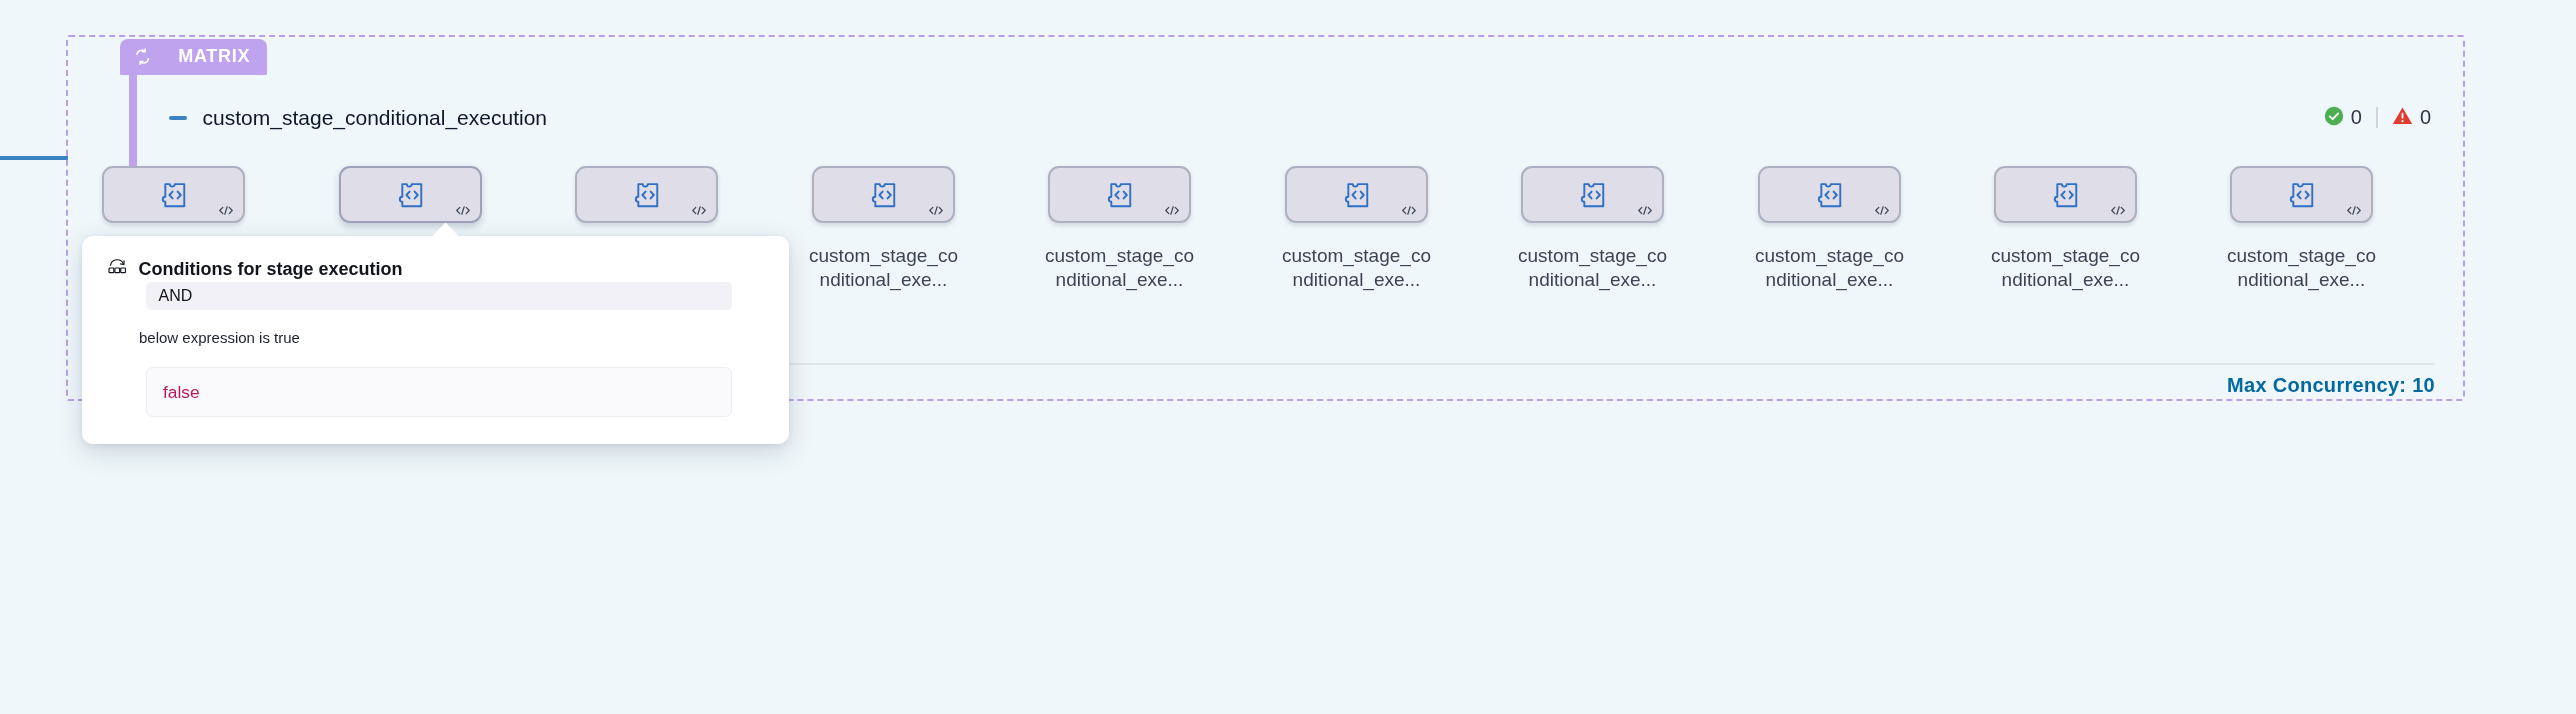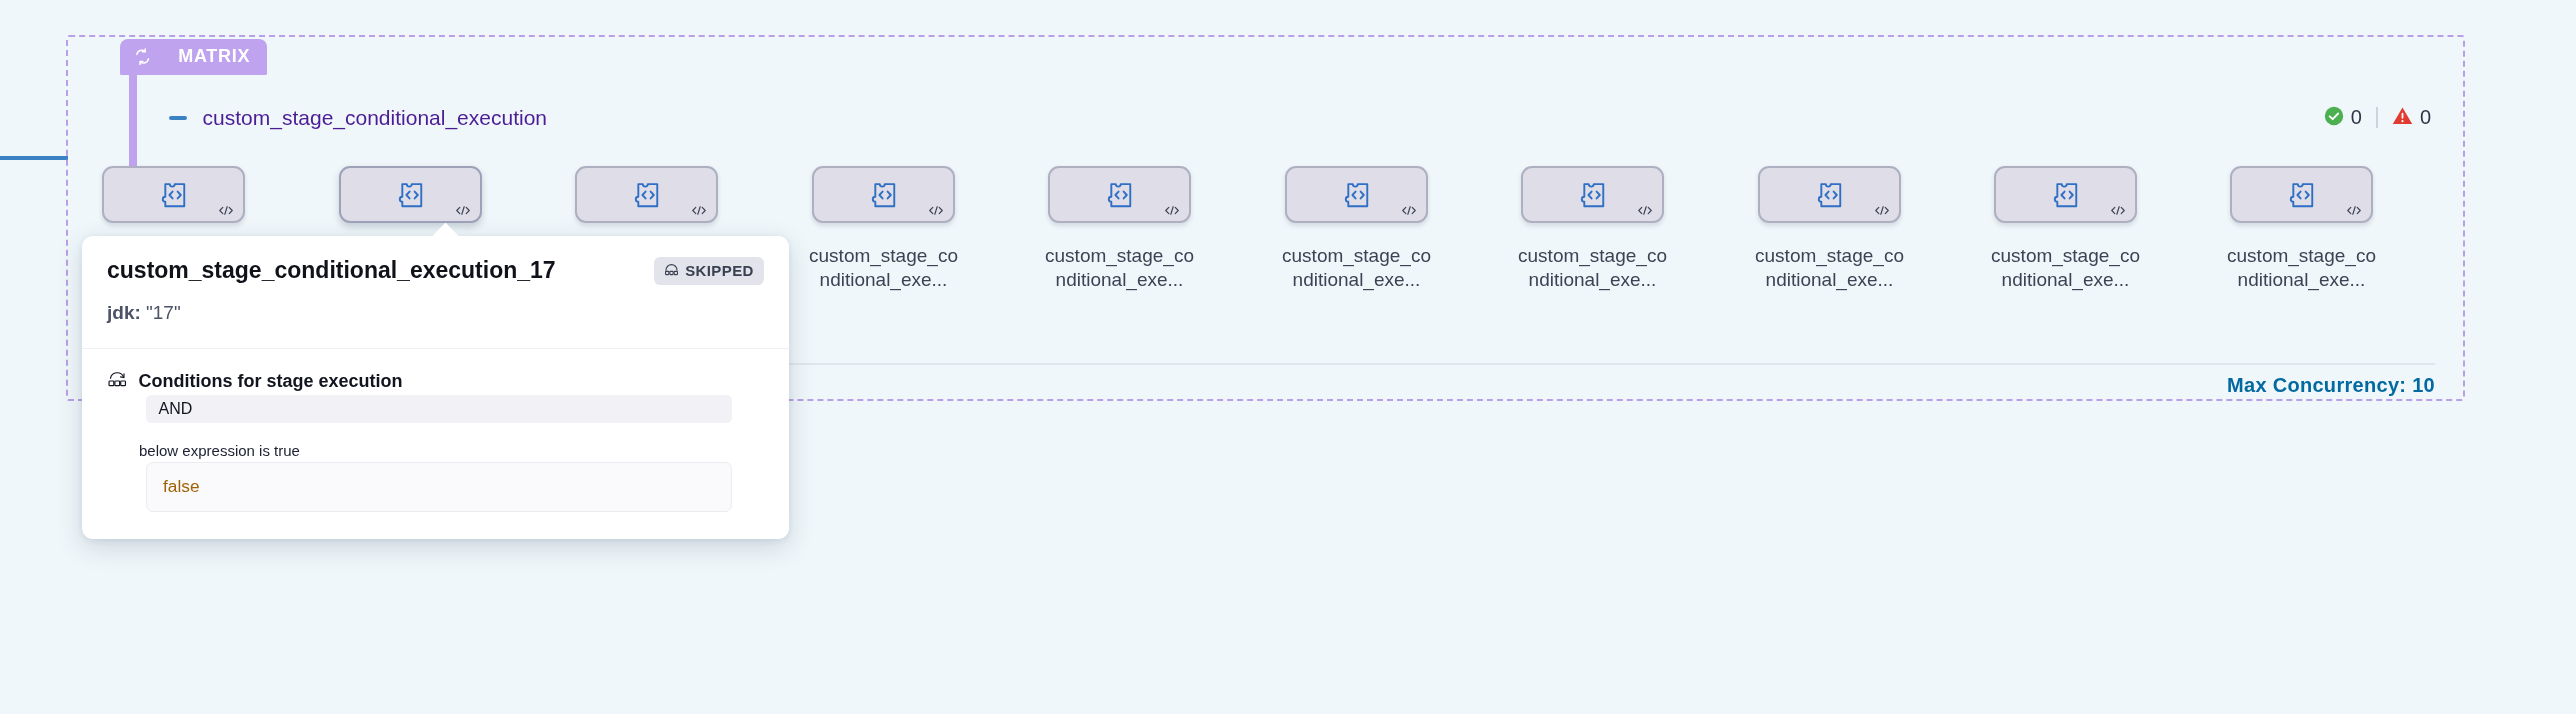--- a/index.html
+++ b/index.html
@@ -92,21 +92,21 @@
   .collapse-icon .bar {
     width: 17.3px;
     height: 4px;
     border-radius: 2.4px;
     background: #3b82c4;
   }
   .group-title {
     margin-left: 12.6px;
     font-size: 21px;
     font-weight: 400;
-    color: #4c1d95;
+    color: #0f172a;
     white-space: nowrap;
   }
 
   
   .status-counters {
     position: absolute;
     right: 0;
     top: 0;
     height: 35px;
     display: flex;
@@ -296,32 +296,32 @@
     font-size: 16px;
     color: #11141d;
   }
   .sub-desc {
     margin-top: 19px;
     margin-left: 32px;
     font-size: 15px;
     color: #1c2030;
   }
   .expression-field {
-    margin-top: 3px;
+    margin-top: 21px;
     margin-left: 39px;
     margin-right: 32px;
     min-height: 50px;
     background: #fafafd;
     border: 1.6px solid #ebebf2;
     border-radius: 7px;
     display: flex;
     align-items: center;
     padding: 0 16px;
     font-size: 17.3px;
-    color: #a16207;
+    color: #be185d;
   }
 </style>
 </head>
 <body>
 
 <div class="canvas">
 
   <div class="incoming-edge"></div>
 
   <div class="matrix-group">
@@ -563,40 +563,20 @@
         </div>
       </div>
 
     <div class="group-footer-divider"></div>
     <div class="max-concurrency">Max Concurrency: 10</div>
   </div>
 
   <div class="popover">
     <div class="popover-arrow"></div>
 
-    <div class="popover-head">
-      <div class="popover-title-row">
-        <div class="popover-title">custom_stage_conditional_execution_17</div>
-        <div class="skipped-badge">
-          <span>
-            <svg width="15" height="13.4" viewBox="0 0 20 18" fill="none" stroke="#3a4051" stroke-width="1.5" stroke-linecap="round">
-              <path d="M2.6 9.6a7.4 7.4 0 0 1 14.8 0"></path>
-              <rect x="2" y="11.2" width="4.4" height="4.4" rx="0.8"></rect>
-              <rect x="7.8" y="11.2" width="4.4" height="4.4" rx="0.8"></rect>
-              <rect x="13.6" y="11.2" width="4.4" height="4.4" rx="0.8"></rect>
-            </svg>
-          </span>
-          <span>SKIPPED</span>
-        </div>
-      </div>
-      <div class="popover-subtitle">
-        <span class="key">jdk:</span>
-        <span class="val">"17"</span>
-      </div>
-    </div>
 
     <div class="popover-body">
       <div class="conditions-head">
         <span>
           <svg width="20.5" height="19" viewBox="0 0 26 24" fill="none" stroke="#12151f" stroke-width="1.5" stroke-linecap="round">
             <path d="M4.4 9.2a8.6 8.6 0 0 1 16.6-1.2"></path>
             <polyline points="21.6 3.6 21.4 8.2 17.2 7.4"></polyline>
             <rect x="2.6" y="12.6" width="6" height="6" rx="1"></rect>
             <rect x="10" y="12.6" width="6" height="6" rx="1"></rect>
             <rect x="17.4" y="12.6" width="6" height="6" rx="1"></rect>

